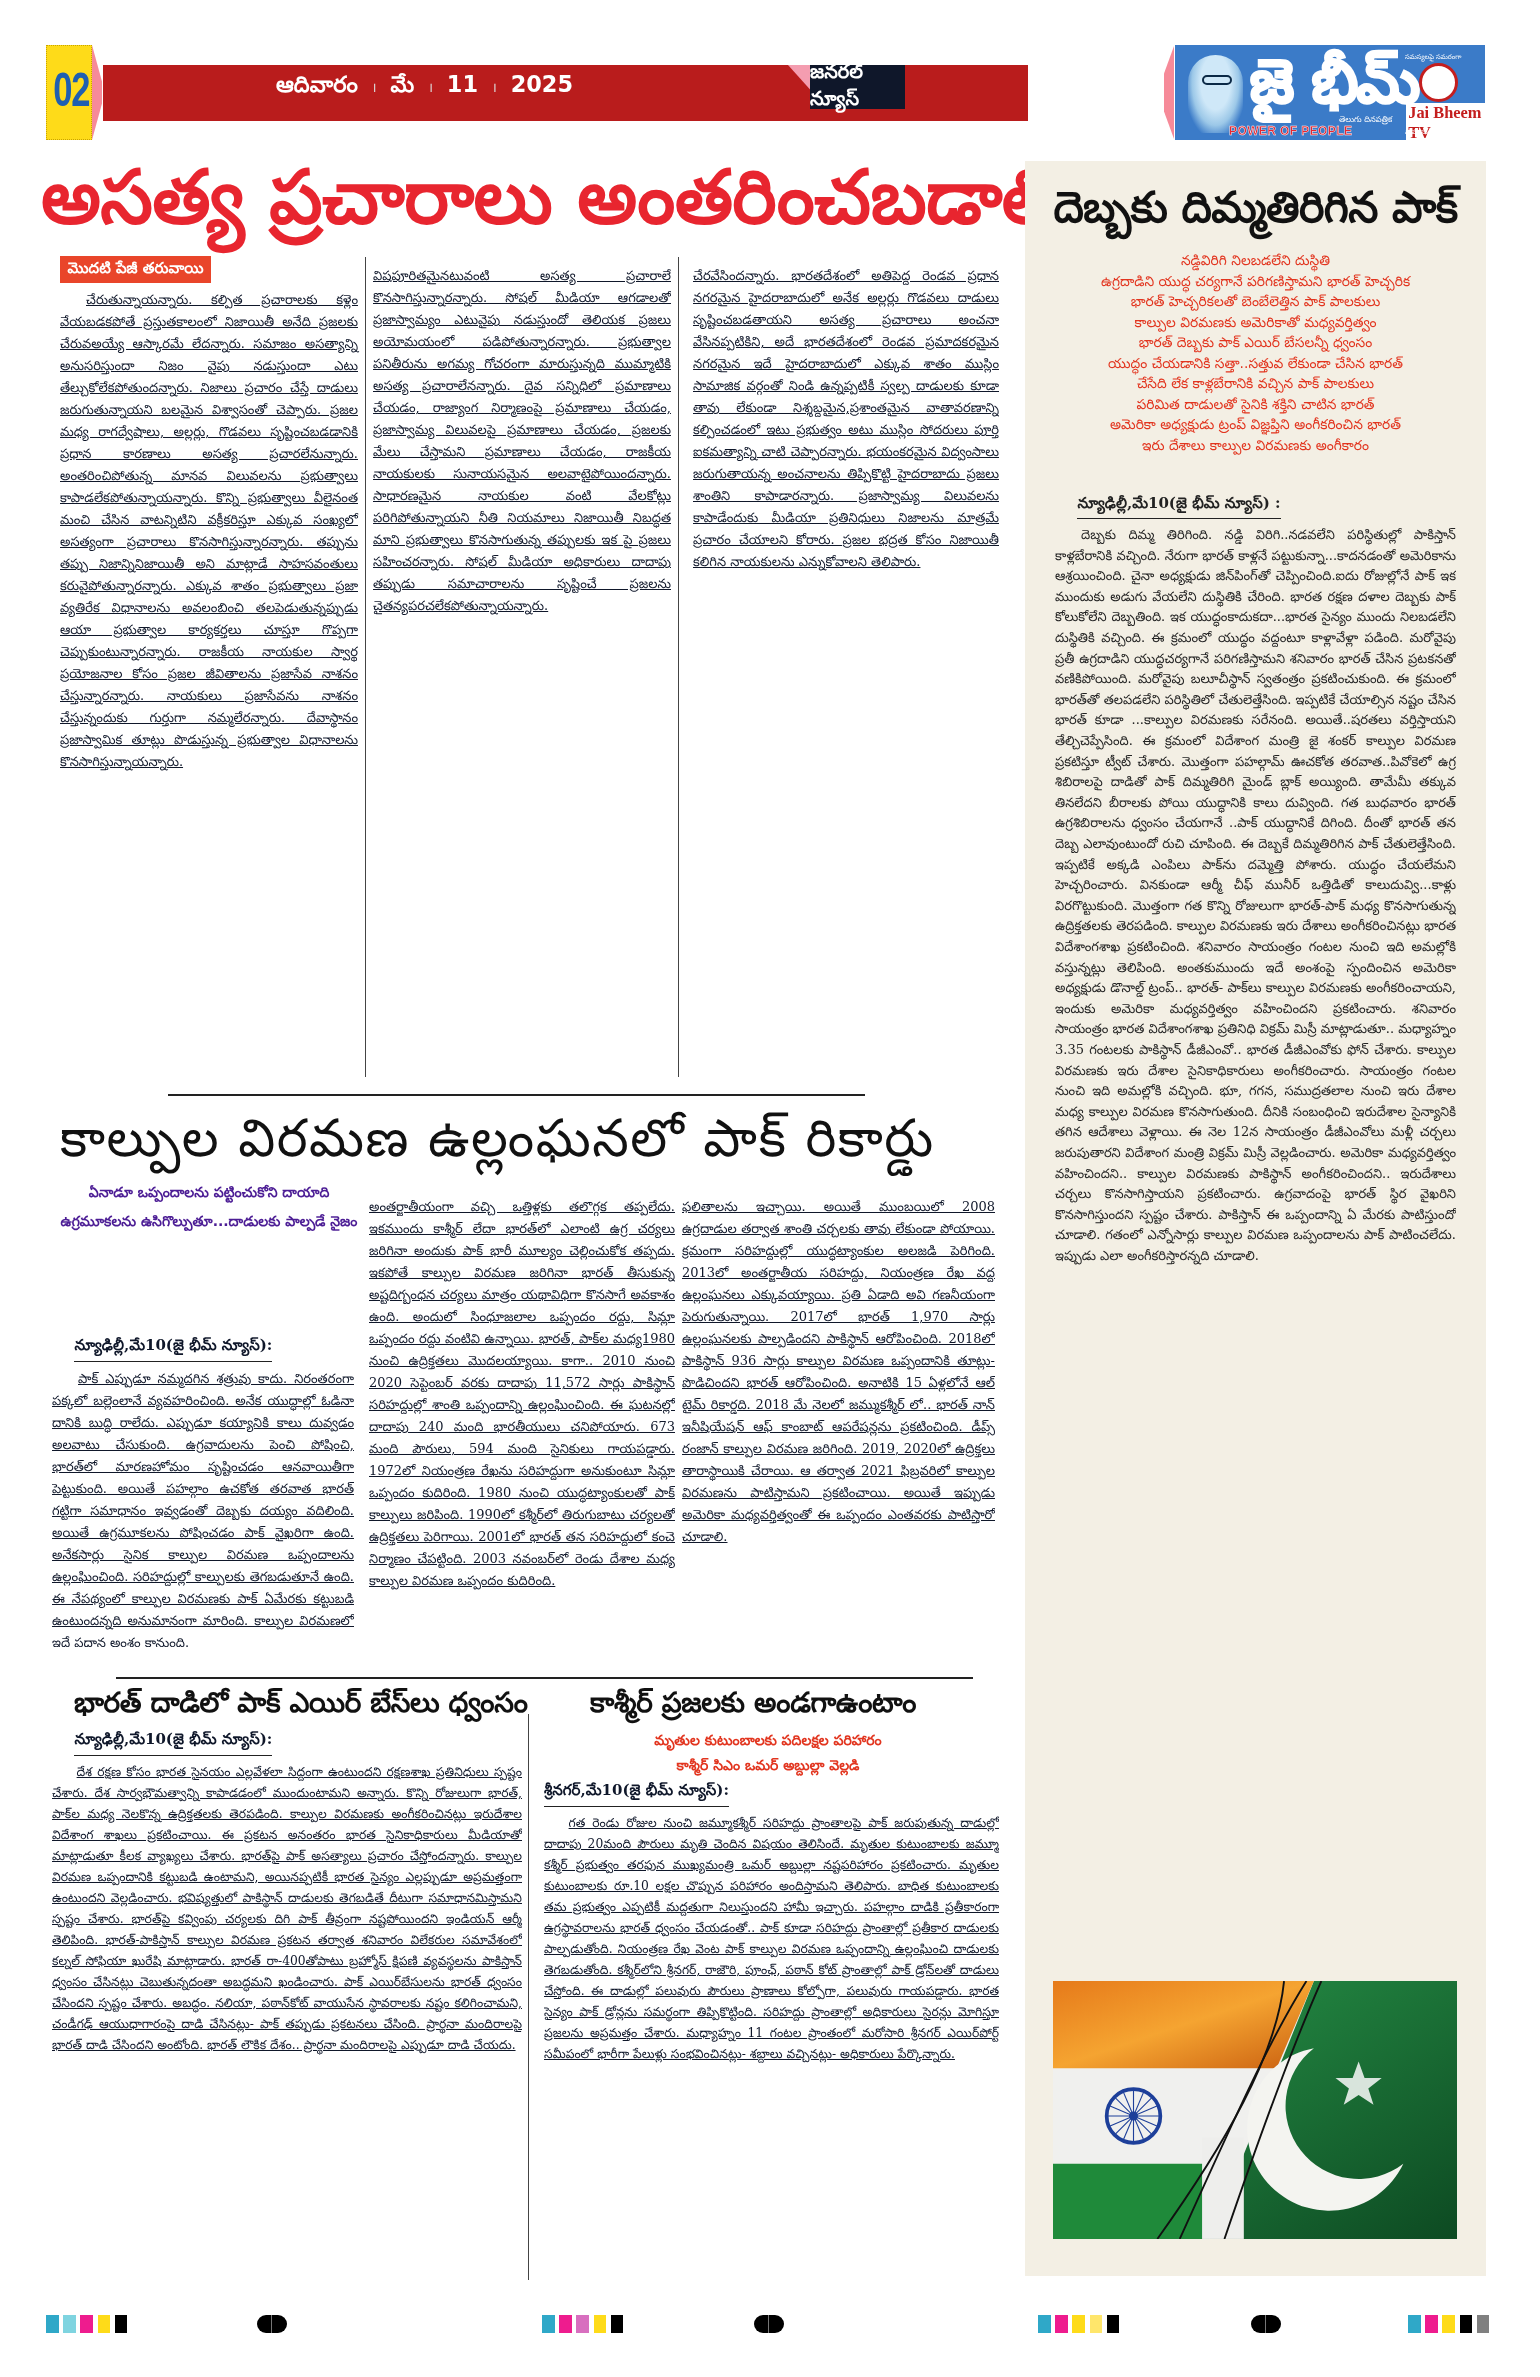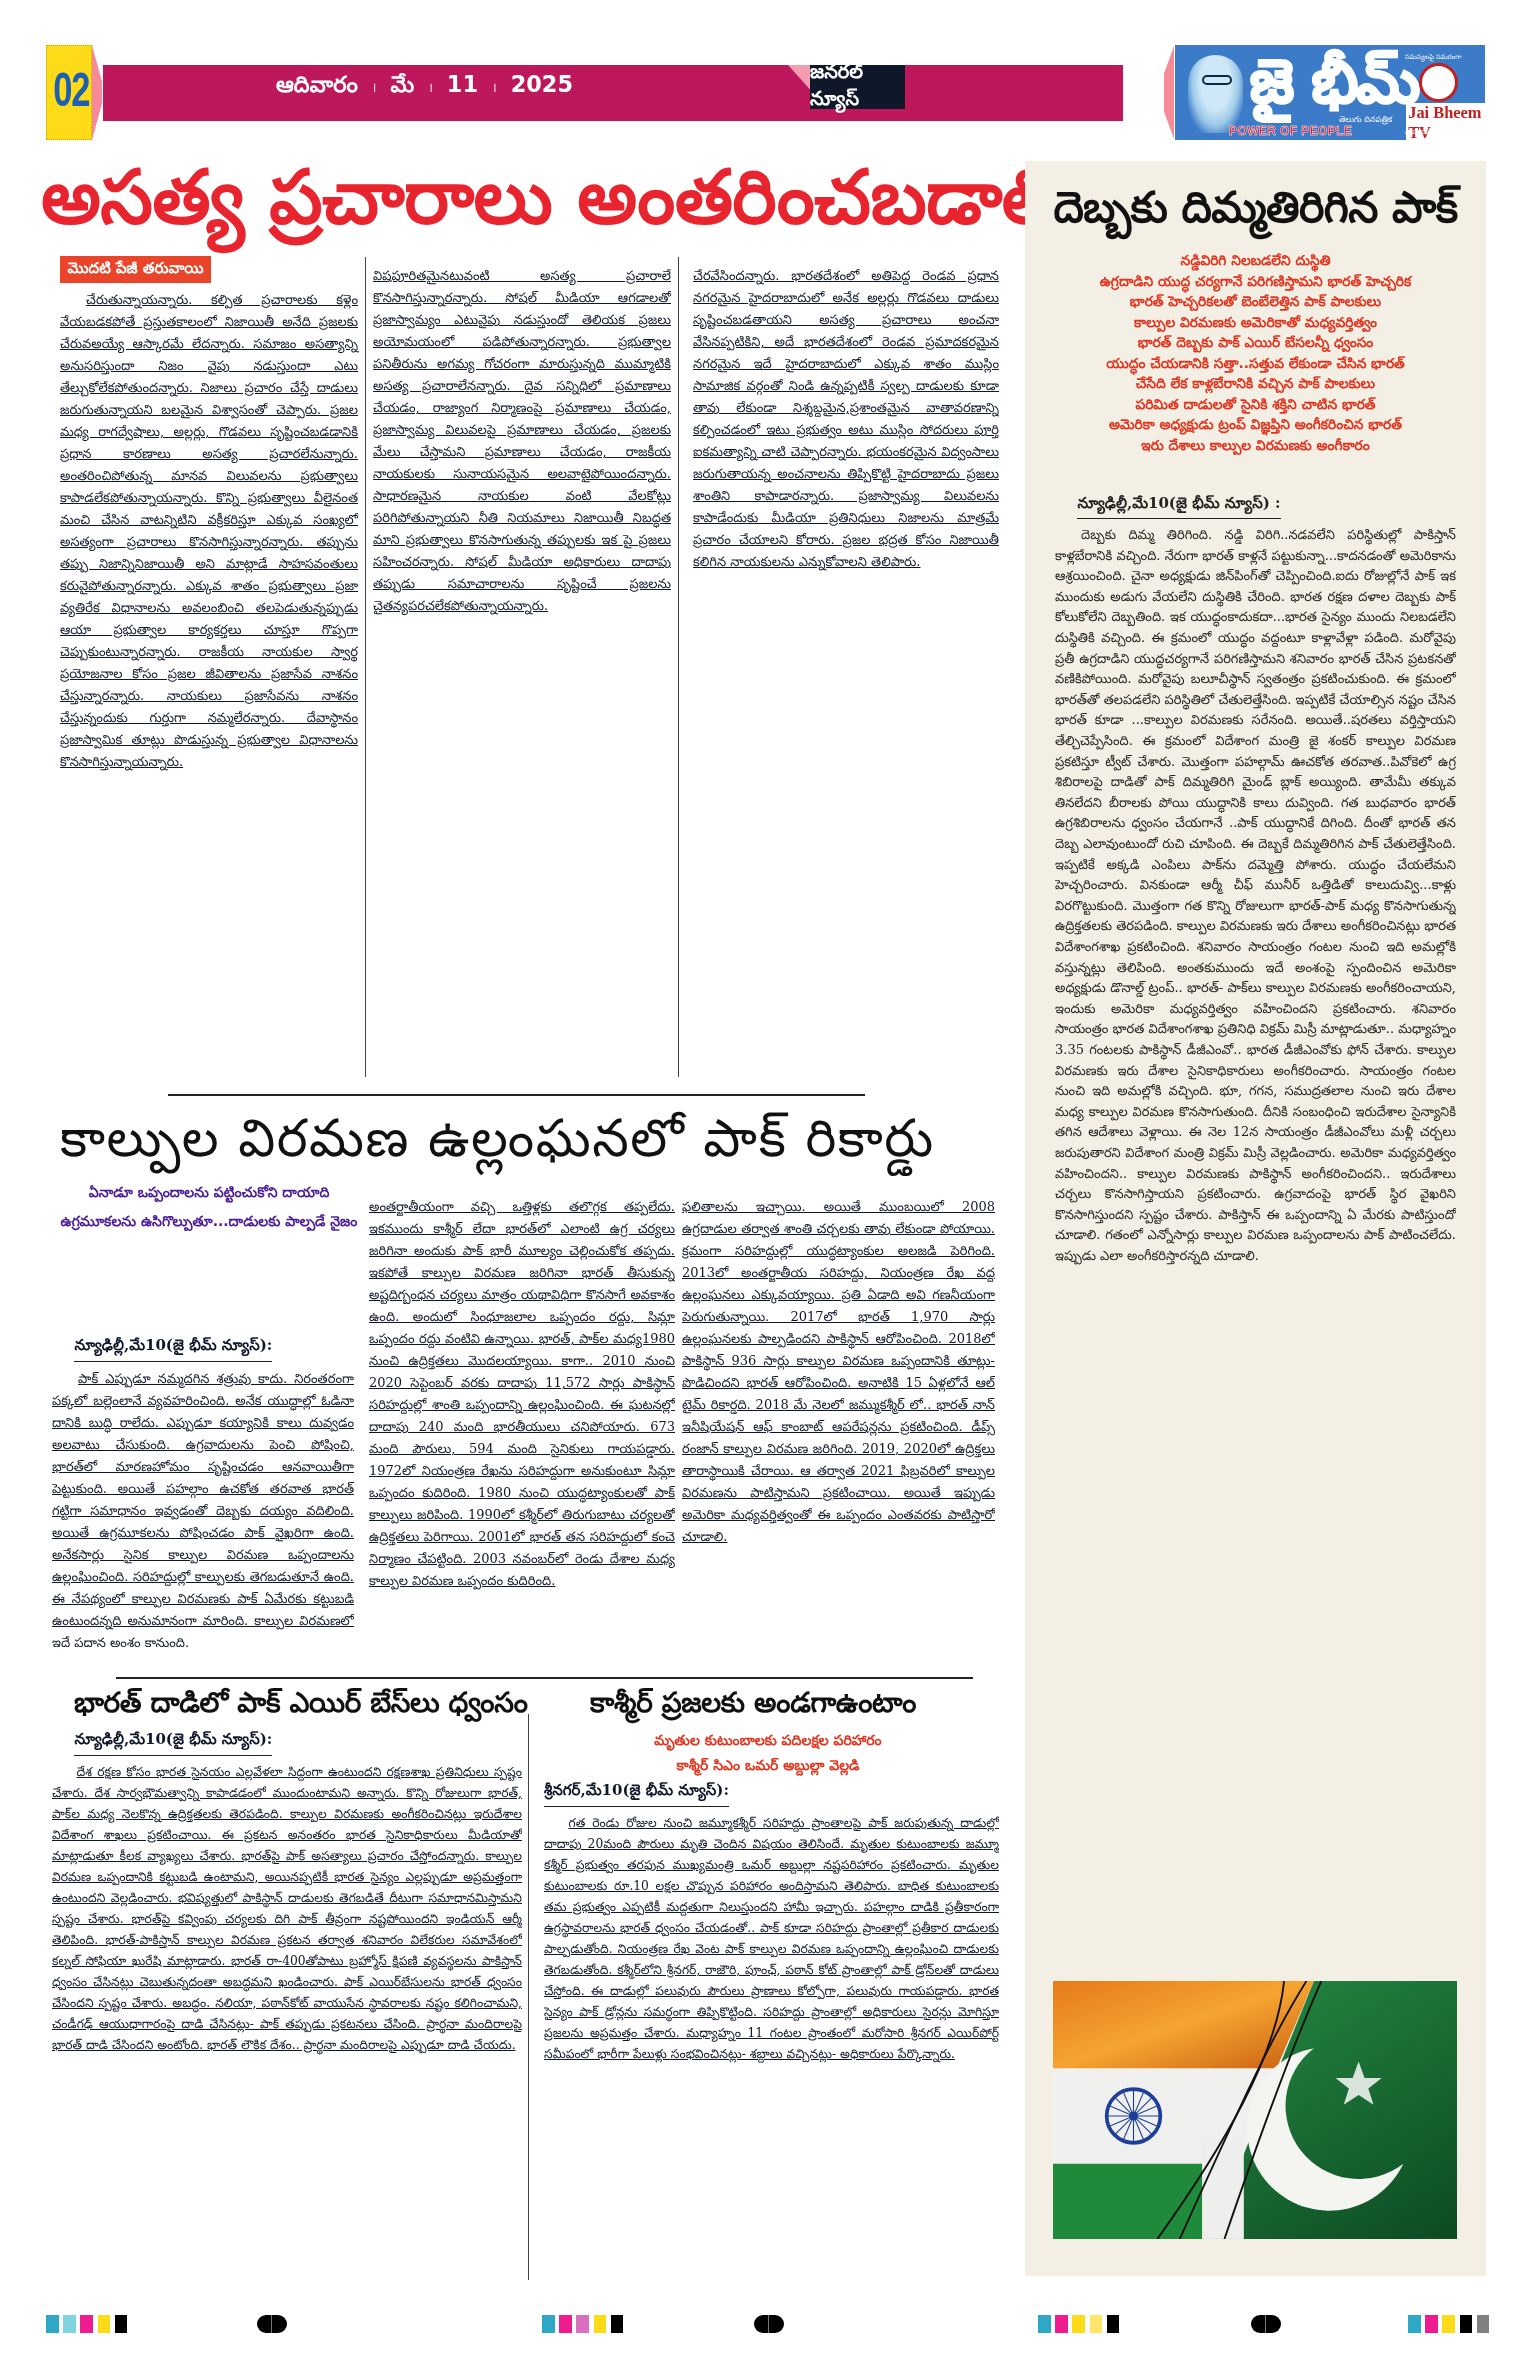--- a/index.html
+++ b/index.html
@@ -3,21 +3,21 @@
 <meta charset="utf-8">
 <style>
   * { box-sizing: border-box; margin: 0; padding: 0; }
   html, body { width: 1541px; height: 2377px; background: #ffffff; overflow: hidden; }
   body { position: relative; font-family: "DejaVu Sans", sans-serif; color: #1a1a1a; }
 
   
   .page-no { position: absolute; left: 46px; top: 45px; width: 46px; height: 95px; background: #fedb19; border: 0.7px dotted #c9a400; }
   .page-no span { position: absolute; left: 0; right: 0; top: 16.4px; text-align: center; font-family: "Liberation Sans", sans-serif; font-weight: 700; font-size: 48px; color: #1f5fb0; letter-spacing: -1.5px; transform: scaleX(0.72); }
   .pink-wedge { position: absolute; left: 92px; top: 45px; width: 10.4px; height: 95px; background: #f68a99; clip-path: polygon(0 0, 100% 40%, 100% 60%, 0 100%); }
-  .band { position: absolute; left: 103px; top: 65px; width: 1020px; height: 56px; background: #be185d; }
+  .band { position: absolute; left: 103px; top: 65px; width: 925px; height: 56px; background: #b91c1c; }
   .dateline { position: absolute; left: 173px; top: 6px; font-family: "DejaVu Sans", sans-serif; font-weight: 700; font-size: 22.4px; color: #fff; white-space: nowrap; }
   .dateline .sep { font-size: 13.4px; font-weight: 400; margin: 0 6px; color: #ddd; }
   .section-pink { position: absolute; left: 788px; top: 65px; width: 66px; height: 44px; background: #f49db0; clip-path: polygon(0 0, 100% 0, 100% 100%, 60% 100%); }
   .section-tag { position: absolute; left: 810px; top: 65px; width: 95px; height: 44px; background: #0f172a; color: #fff; font-weight: 700; font-size: 19.4px; display: flex; align-items: center; justify-content: center; }
   .logo-wedge { position: absolute; left: 1164px; top: 45px; width: 10.4px; height: 95px; background: #f68a99; clip-path: polygon(100% 0, 100% 100%, 0 70%, 0 30%); }
   .logo { position: absolute; left: 1175px; top: 45px; width: 310px; height: 95px; background: #3b7bc8; overflow: hidden; }
   .logo .portrait { position: absolute; left: 13.4px; top: 10.4px; width: 55px; height: 78px; border-radius: 30px 30px 15px 15px; background: radial-gradient(ellipse at 50% 35%, #cfe8f8 0 38%, #9cc8e8 60%, #3b7bc8 80%); }
   .logo .glasses { position: absolute; left: 27px; top: 30px; width: 30px; height: 10.4px; border: 2.2px solid #0b2946; border-radius: 6px; }
   .logo .brand { position: absolute; left: 75px; top: 0px; font-size: 60px; font-weight: 700; color: #ffffff; -webkit-text-stroke: 2.2px #fff; line-height: 1.2; letter-spacing: -1.5px; }
   .logo .sub { position: absolute; left: 164px; top: 69px; font-size: 8.2px; color: #fff; }
@@ -36,21 +36,21 @@
   .col p { text-indent: 2em; }
   .col.noindent p { text-indent: 0; }
   .rule-v { position: absolute; width: 0.7px; background: #444; }
   .rule-h { position: absolute; height: 1.5px; background: #222; }
 
   .dateline-byline { font-family: "DejaVu Serif", serif; font-weight: 700; font-size: 15px; display: inline-block; padding-bottom: 4.5px; border-bottom: 1.5px solid #222; margin-bottom: 6px; }
 
   
   .sidebar { position: absolute; left: 1025px; top: 161px; width: 461px; height: 2115px; background: #f3efe4; }
   .sb-title { position: absolute; left: 0; right: 0; top: 21px; text-align: center; font-size: 43px; font-weight: 700; color: #111; white-space: nowrap; letter-spacing: -0.7px; }
-  .sb-sub { position: absolute; left: 15px; right: 15px; top: 89px; text-align: center; color: #e2351f; font-weight: 700; font-size: 13.8px; line-height: 20.5px; }
+  .sb-sub { position: absolute; left: 15px; right: 15px; top: 89px; text-align: center; color: #e2351f; font-weight: 400; font-size: 13.8px; line-height: 20.5px; }
   .sb-body { position: absolute; left: 30px; right: 30px; top: 334px; font-family: "DejaVu Serif", serif; font-size: 13px; line-height: 20.6px; text-align: justify; color: #222; }
   .sb-body p { text-indent: 2em; }
   .flag-img { position: absolute; left: 28px; top: 1820px; width: 404px; height: 258px; overflow: hidden; background: #1f7a3c; }
 
   
   .h2 { position: absolute; left: 60px; top: 1102px; width: 939px; font-size: 52px; font-weight: 400; color: #111; white-space: nowrap; letter-spacing: 1.5px; line-height: 1.4; }
   .h2-sub { position: absolute; left: 60px; top: 1178px; width: 298px; text-align: center; color: #4c1d95; font-weight: 700; font-size: 14px; line-height: 29px; }
 
   .h3 { position: absolute; font-size: 28px; font-weight: 700; color: #111; white-space: nowrap; letter-spacing: -0.4px; margin-left: 20px; }
   .h3-sub { position: absolute; text-align: center; color: #e2351f; font-weight: 700; font-size: 14px; line-height: 24.6px; }

